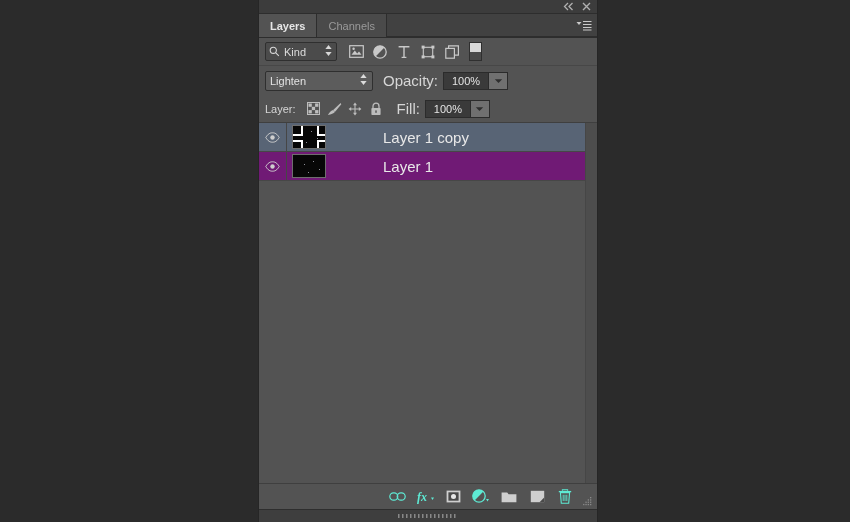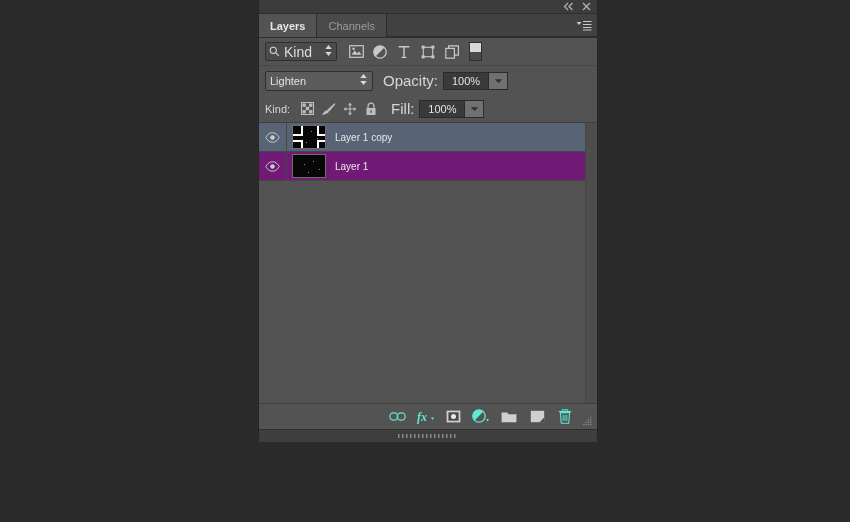--- a/index.html
+++ b/index.html
@@ -14,21 +14,21 @@
     overflow: hidden;
     position: relative;
   }
 
   
   #layers-panel {
     position: absolute;
     left: 258px;
     top: 0px;
     width: 340px;
-    height: 442px;
+    height: 522px;
     background: #535353;
     display: flex;
     flex-direction: column;
     box-sizing: border-box;
     border-left: 1px solid #262626;
     border-right: 1px solid #262626;
   }
 
   
   .win-strip {
@@ -108,21 +108,21 @@
     background: #4b4b4b;
     border: 1px solid #2f2f2f;
     border-radius: 2px;
     display: flex;
     align-items: center;
     padding: 0 3px;
     box-sizing: border-box;
     gap: 4px;
   }
   .kind-label {
-    font-size: 14px;
+    font-size: 11px;
     color: #dcdcdc;
     flex: 1;
   }
   .filter-icons {
     display: flex;
     align-items: center;
     gap: 2px;
     margin-left: 5px;
   }
   .filter-ico {
@@ -299,23 +299,24 @@
     height: 8px;
     border: 2px solid #ffffff;
   }
   .tb-tl { left: 0; top: 0; border-right: none; border-bottom: none; }
   .tb-tr { right: 0; top: 0; border-left: none; border-bottom: none; }
   .tb-bl { left: 0; bottom: 0; border-right: none; border-top: none; }
   .tb-br { right: 0; bottom: 0; border-left: none; border-top: none; }
 
   .layer-name {
     flex: 1;
-    font-size: 10px;
+    font-size: 15px;
     color: #e8e8e8;
     padding-left: 4px;
+    margin-left: 48px;
   }
   .layer-name.italic { font-style: italic; }
   .lock-badge {
     width: 26px;
     display: flex;
     align-items: center;
     justify-content: center;
     color: #bdbdbd;
     flex: none;
   }
@@ -483,21 +484,21 @@
       <div class="num-value">100%</div>
       <div class="num-arrow">
         <svg width="9" height="6" viewBox="0 0 9 6">
           <path d="M0.8 1.2 L4.5 5 L8.2 1.2 Z" fill="#2e2e2e"></path>
         </svg>
       </div>
     </div>
   </div>
 
   <div class="lock-row">
-    <span class="lock-label">Kind:</span>
+    <span class="lock-label">Layer:</span>
 
     <div class="lock-ico">
       <svg width="13" height="13" viewBox="0 0 13 13">
         <rect x="0.5" y="0.5" width="12" height="12" fill="none" stroke="currentColor" stroke-width="1"></rect>
         <rect x="1.5" y="1.5" width="3.3" height="3.3" fill="currentColor"></rect>
         <rect x="8.1" y="1.5" width="3.3" height="3.3" fill="currentColor"></rect>
         <rect x="4.8" y="4.8" width="3.3" height="3.3" fill="currentColor"></rect>
         <rect x="1.5" y="8.1" width="3.3" height="3.3" fill="currentColor"></rect>
         <rect x="8.1" y="8.1" width="3.3" height="3.3" fill="currentColor"></rect>
       </svg>

